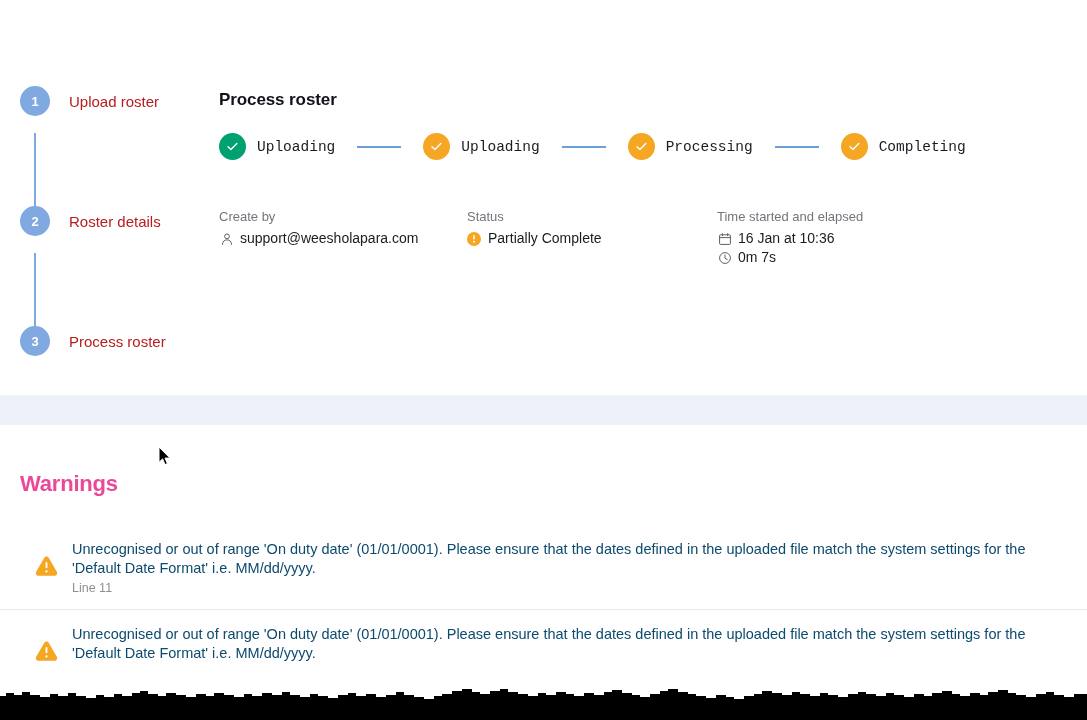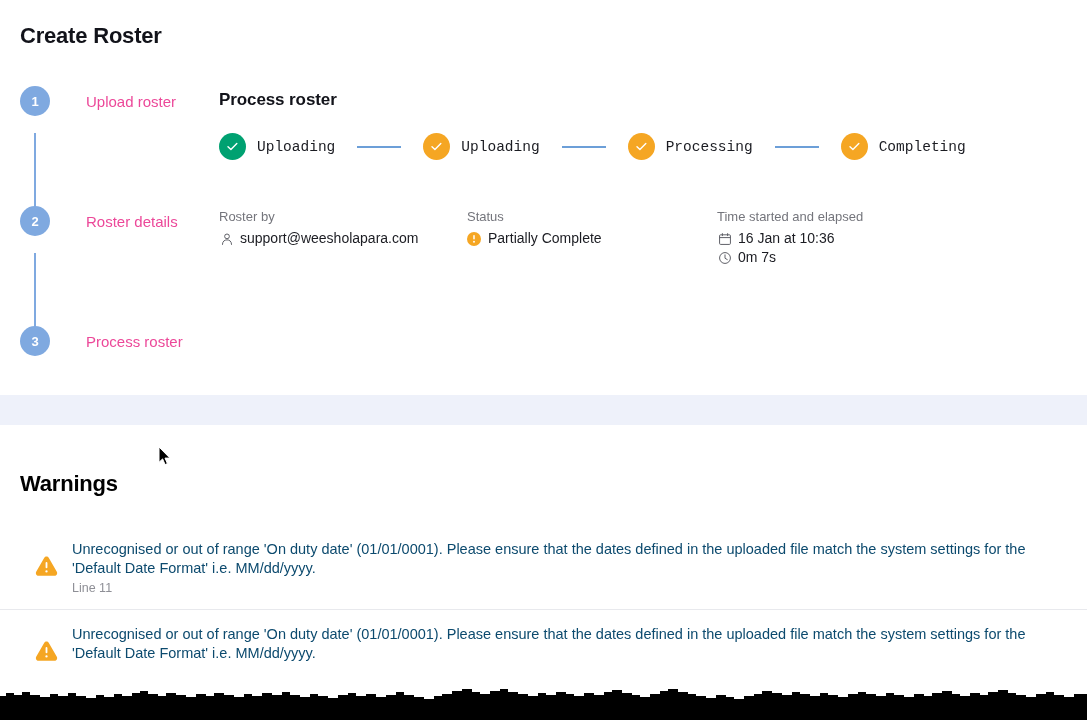--- a/index.html
+++ b/index.html
@@ -65,23 +65,23 @@
     color: #ffffff;
     font-size: 13px;
     font-weight: 600;
     display: flex;
     align-items: center;
     justify-content: center;
     flex: 0 0 auto;
   }
 
   .step-label {
-    margin-left: 36px;
+    margin-left: 19px;
     font-size: 15px;
-    color: #ec4899;
+    color: #b91c1c;
     white-space: nowrap;
   }
 
   .step-connector {
     position: absolute;
     left: 14px;
     width: 2px;
     background: #7fa9e0;
   }
   .step-connector.c1 { top: 48px;  height: 85px; }
@@ -230,21 +230,21 @@
     height: 263px;
     background: #ffffff;
   }
 
   .warn-title {
     position: absolute;
     left: 20px;
     top: 46px;
     font-size: 22px;
     font-weight: 700;
-    color: #000000;
+    color: #ec4899;
     letter-spacing: -0.2px;
   }
 
   .warn-list {
     position: absolute;
     left: 0;
     top: 100px;
     width: 1087px;
   }
 
@@ -302,21 +302,20 @@
   }
   .cursor svg { display: block; }
 </style>
 </head>
 <body>
 
 <div class="page">
 
   <div class="top-panel">
 
-    <div class="page-title">Create Roster</div>
 
     <div class="stepper">
 
       <div class="step-connector c1"></div>
       <div class="step-connector c2"></div>
 
       <div class="step-row s1">
         <div class="step-circle">1</div>
         <div class="step-label">Upload roster</div>
       </div>
@@ -380,21 +379,21 @@
           </span>
           <span class="phase-label">Completing</span>
         </div>
 
       </div>
     </div>
 
     <div class="meta-row">
 
       <div class="meta-col created">
-        <div class="meta-label">Roster by</div>
+        <div class="meta-label">Create by</div>
         <div class="meta-value">
           <span class="meta-ico">
             <svg width="14" height="14" viewBox="0 0 16 16">
                 <circle cx="8" cy="5" r="2.7" fill="none" stroke="#5a5b62" stroke-width="1.1"></circle>
                 <path d="M2.8 14.2 C2.8 10.6 5.2 9 8 9 C10.8 9 13.2 10.6 13.2 14.2" fill="none" stroke="#5a5b62" stroke-width="1.1" stroke-linecap="round"></path>
               </svg>
           </span>
           <span>support@weesholapara.com</span>
         </div>
       </div>

